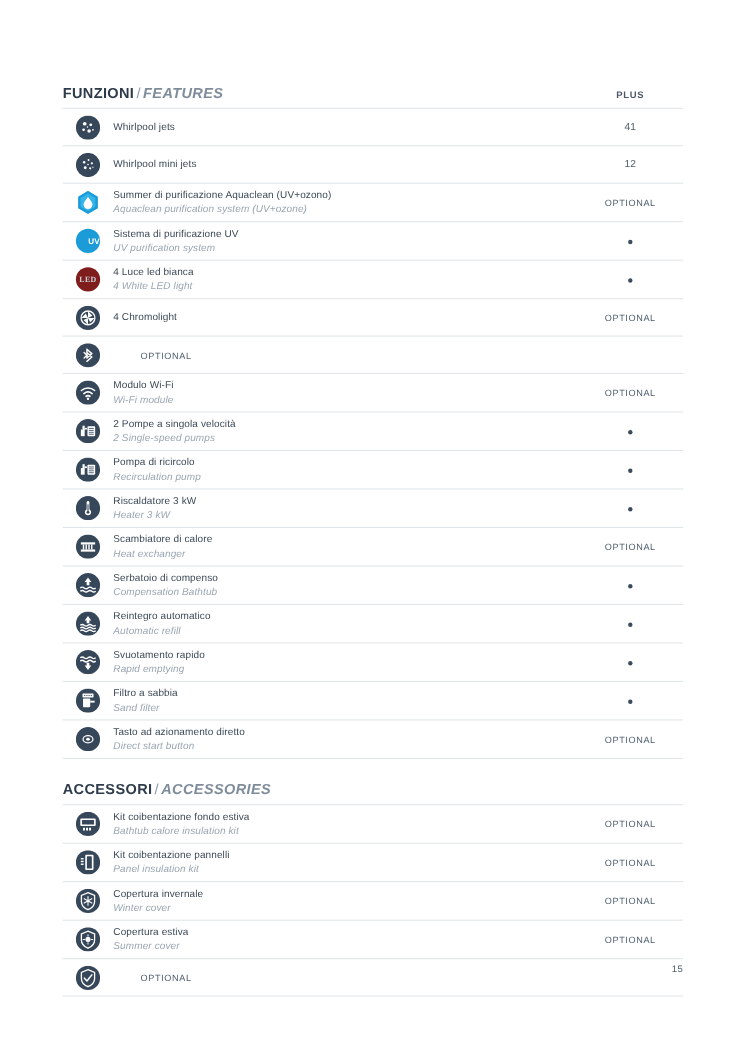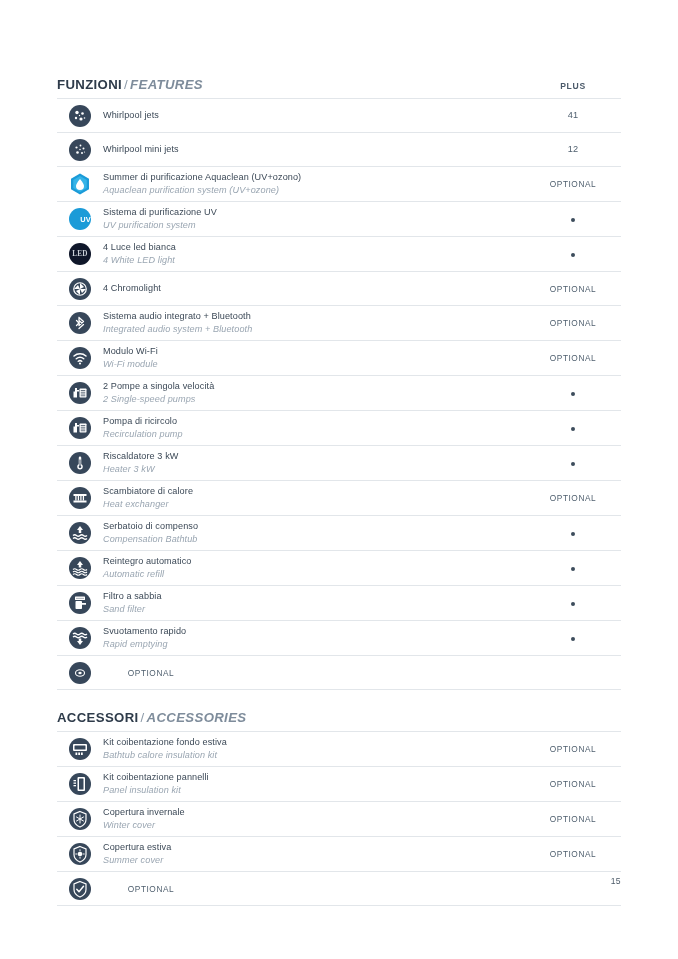--- a/index.html
+++ b/index.html
@@ -142,21 +142,21 @@
     width: 22px;
     height: 22px;
     border-radius: 50%;
     background: #37475a;
     display: flex;
     align-items: center;
     justify-content: center;
     color: #ffffff;
   }
   .ico-badge.blue { background: #1b9bd8; justify-content: flex-end; }
-  .ico-badge.grey { background: #0f172a; }
+  .ico-badge.grey { background: #7f1d1d; }
   .badge-txt {
     font-size: 7.4px;
     font-weight: bold;
     letter-spacing: 0.3px;
     line-height: 1;
   }
   .badge-txt.led {
     font-size: 7.2px;
     color: #c9d0d7;
     font-family: "Liberation Serif", serif;
@@ -288,24 +288,20 @@
         <div class="row">
           <div class="cell-icon">
             <span>
               <svg class="ico" viewBox="0 0 44 44" xmlns="http://www.w3.org/2000/svg">
                 <circle cx="22" cy="22" r="22" fill="#37475a"></circle>
                 <path d="M20 11 L29 19 L20 27 L20 11 M20 33 L29 25 L20 17" fill="none" stroke="#ffffff" stroke-width="2.6" stroke-linejoin="round" stroke-linecap="round"></path>
                 <path d="M15 17 L20 22 L15 27" fill="none" stroke="#ffffff" stroke-width="2.6" stroke-linecap="round"></path>
               </svg>
             </span>
           </div>
-          <div class="cell-label">
-            <div class="lab-it">Sistema audio integrato + Bluetooth</div>
-            <div class="lab-en">Integrated audio system + Bluetooth</div>
-          </div>
           <div class="cell-val">OPTIONAL</div>
         </div>
         <div class="row">
           <div class="cell-icon">
             <span>
               <svg class="ico" viewBox="0 0 44 44" xmlns="http://www.w3.org/2000/svg">
                 <circle cx="22" cy="22" r="22" fill="#37475a"></circle>
                 <path d="M10 18 a18 18 0 0 1 24 0" fill="none" stroke="#ffffff" stroke-width="3" stroke-linecap="round"></path>
                 <path d="M14.5 23.5 a12 12 0 0 1 15 0" fill="none" stroke="#ffffff" stroke-width="3" stroke-linecap="round"></path>
                 <path d="M18.5 28.5 a6 6 0 0 1 7 0" fill="none" stroke="#ffffff" stroke-width="3" stroke-linecap="round"></path>
@@ -434,20 +430,37 @@
             <div class="lab-it">Reintegro automatico</div>
             <div class="lab-en">Automatic refill</div>
           </div>
           <div class="cell-val"><span class="dot"></span></div>
         </div>
         <div class="row">
           <div class="cell-icon">
             <span>
               <svg class="ico" viewBox="0 0 44 44" xmlns="http://www.w3.org/2000/svg">
                 <circle cx="22" cy="22" r="22" fill="#37475a"></circle>
+                <path d="M8 14 q3.5 -3 7 0 t7 0 t7 0 t7 0" fill="none" stroke="#ffffff" stroke-width="2.6"></path>
+                <path d="M8 20 q3.5 -3 7 0 t7 0 t7 0 t7 0" fill="none" stroke="#ffffff" stroke-width="2.6"></path>
+                <path d="M22 36 L16 28 L19.5 28 L19.5 23 L24.5 23 L24.5 28 L28 28 Z" fill="#ffffff"></path>
+              </svg>
+            </span>
+          </div>
+          <div class="cell-label">
+            <div class="lab-it">Svuotamento rapido</div>
+            <div class="lab-en">Rapid emptying</div>
+          </div>
+          <div class="cell-val"><span class="dot"></span></div>
+        </div>
+        <div class="row">
+          <div class="cell-icon">
+            <span>
+              <svg class="ico" viewBox="0 0 44 44" xmlns="http://www.w3.org/2000/svg">
+                <circle cx="22" cy="22" r="22" fill="#37475a"></circle>
                 <rect x="12" y="9" width="20" height="7" rx="1" fill="#ffffff"></rect>
                 <circle cx="16" cy="12.5" r="1.1" fill="#37475a"></circle>
                 <circle cx="20" cy="12.5" r="1.1" fill="#37475a"></circle>
                 <circle cx="24" cy="12.5" r="1.1" fill="#37475a"></circle>
                 <circle cx="28" cy="12.5" r="1.1" fill="#37475a"></circle>
                 <rect x="13" y="18" width="13" height="16" rx="1.5" fill="#ffffff"></rect>
                 <rect x="26" y="22" width="8" height="3.5" fill="#ffffff"></rect>
               </svg>
             </span>
           </div>
@@ -455,41 +468,28 @@
             <div class="lab-it">Filtro a sabbia</div>
             <div class="lab-en">Sand filter</div>
           </div>
           <div class="cell-val"><span class="dot"></span></div>
         </div>
         <div class="row">
           <div class="cell-icon">
             <span>
               <svg class="ico" viewBox="0 0 44 44" xmlns="http://www.w3.org/2000/svg">
                 <circle cx="22" cy="22" r="22" fill="#37475a"></circle>
-                <path d="M8 14 q3.5 -3 7 0 t7 0 t7 0 t7 0" fill="none" stroke="#ffffff" stroke-width="2.6"></path>
-                <path d="M8 20 q3.5 -3 7 0 t7 0 t7 0 t7 0" fill="none" stroke="#ffffff" stroke-width="2.6"></path>
-                <path d="M22 36 L16 28 L19.5 28 L19.5 23 L24.5 23 L24.5 28 L28 28 Z" fill="#ffffff"></path>
-              </svg>
-            </span>
-          </div>
-          <div class="cell-label">
-            <div class="lab-it">Svuotamento rapido</div>
-            <div class="lab-en">Rapid emptying</div>
-          </div>
-          <div class="cell-val"><span class="dot"></span></div>
-        </div>
-        <div class="row">
-          <div class="cell-icon">
-            <span>
-              <svg class="ico" viewBox="0 0 44 44" xmlns="http://www.w3.org/2000/svg">
-                <circle cx="22" cy="22" r="22" fill="#37475a"></circle>
                 <ellipse cx="22" cy="22" rx="9" ry="6.5" fill="none" stroke="#ffffff" stroke-width="2.2"></ellipse>
                 <ellipse cx="22" cy="22" rx="3.4" ry="2.6" fill="#ffffff"></ellipse>
               </svg>
             </span>
+          </div>
+          <div class="cell-label">
+            <div class="lab-it">Tasto ad azionamento diretto</div>
+            <div class="lab-en">Direct start button</div>
           </div>
           <div class="cell-val">OPTIONAL</div>
         </div>
       </div>
       <div class="section-head second">
         <div class="section-title"><span class="title-it">ACCESSORI</span><span class="title-sep">/</span><span class="title-en">ACCESSORIES</span></div>
         <div class="col-head"></div>
       </div>
       <div class="table">
         <div class="row">

